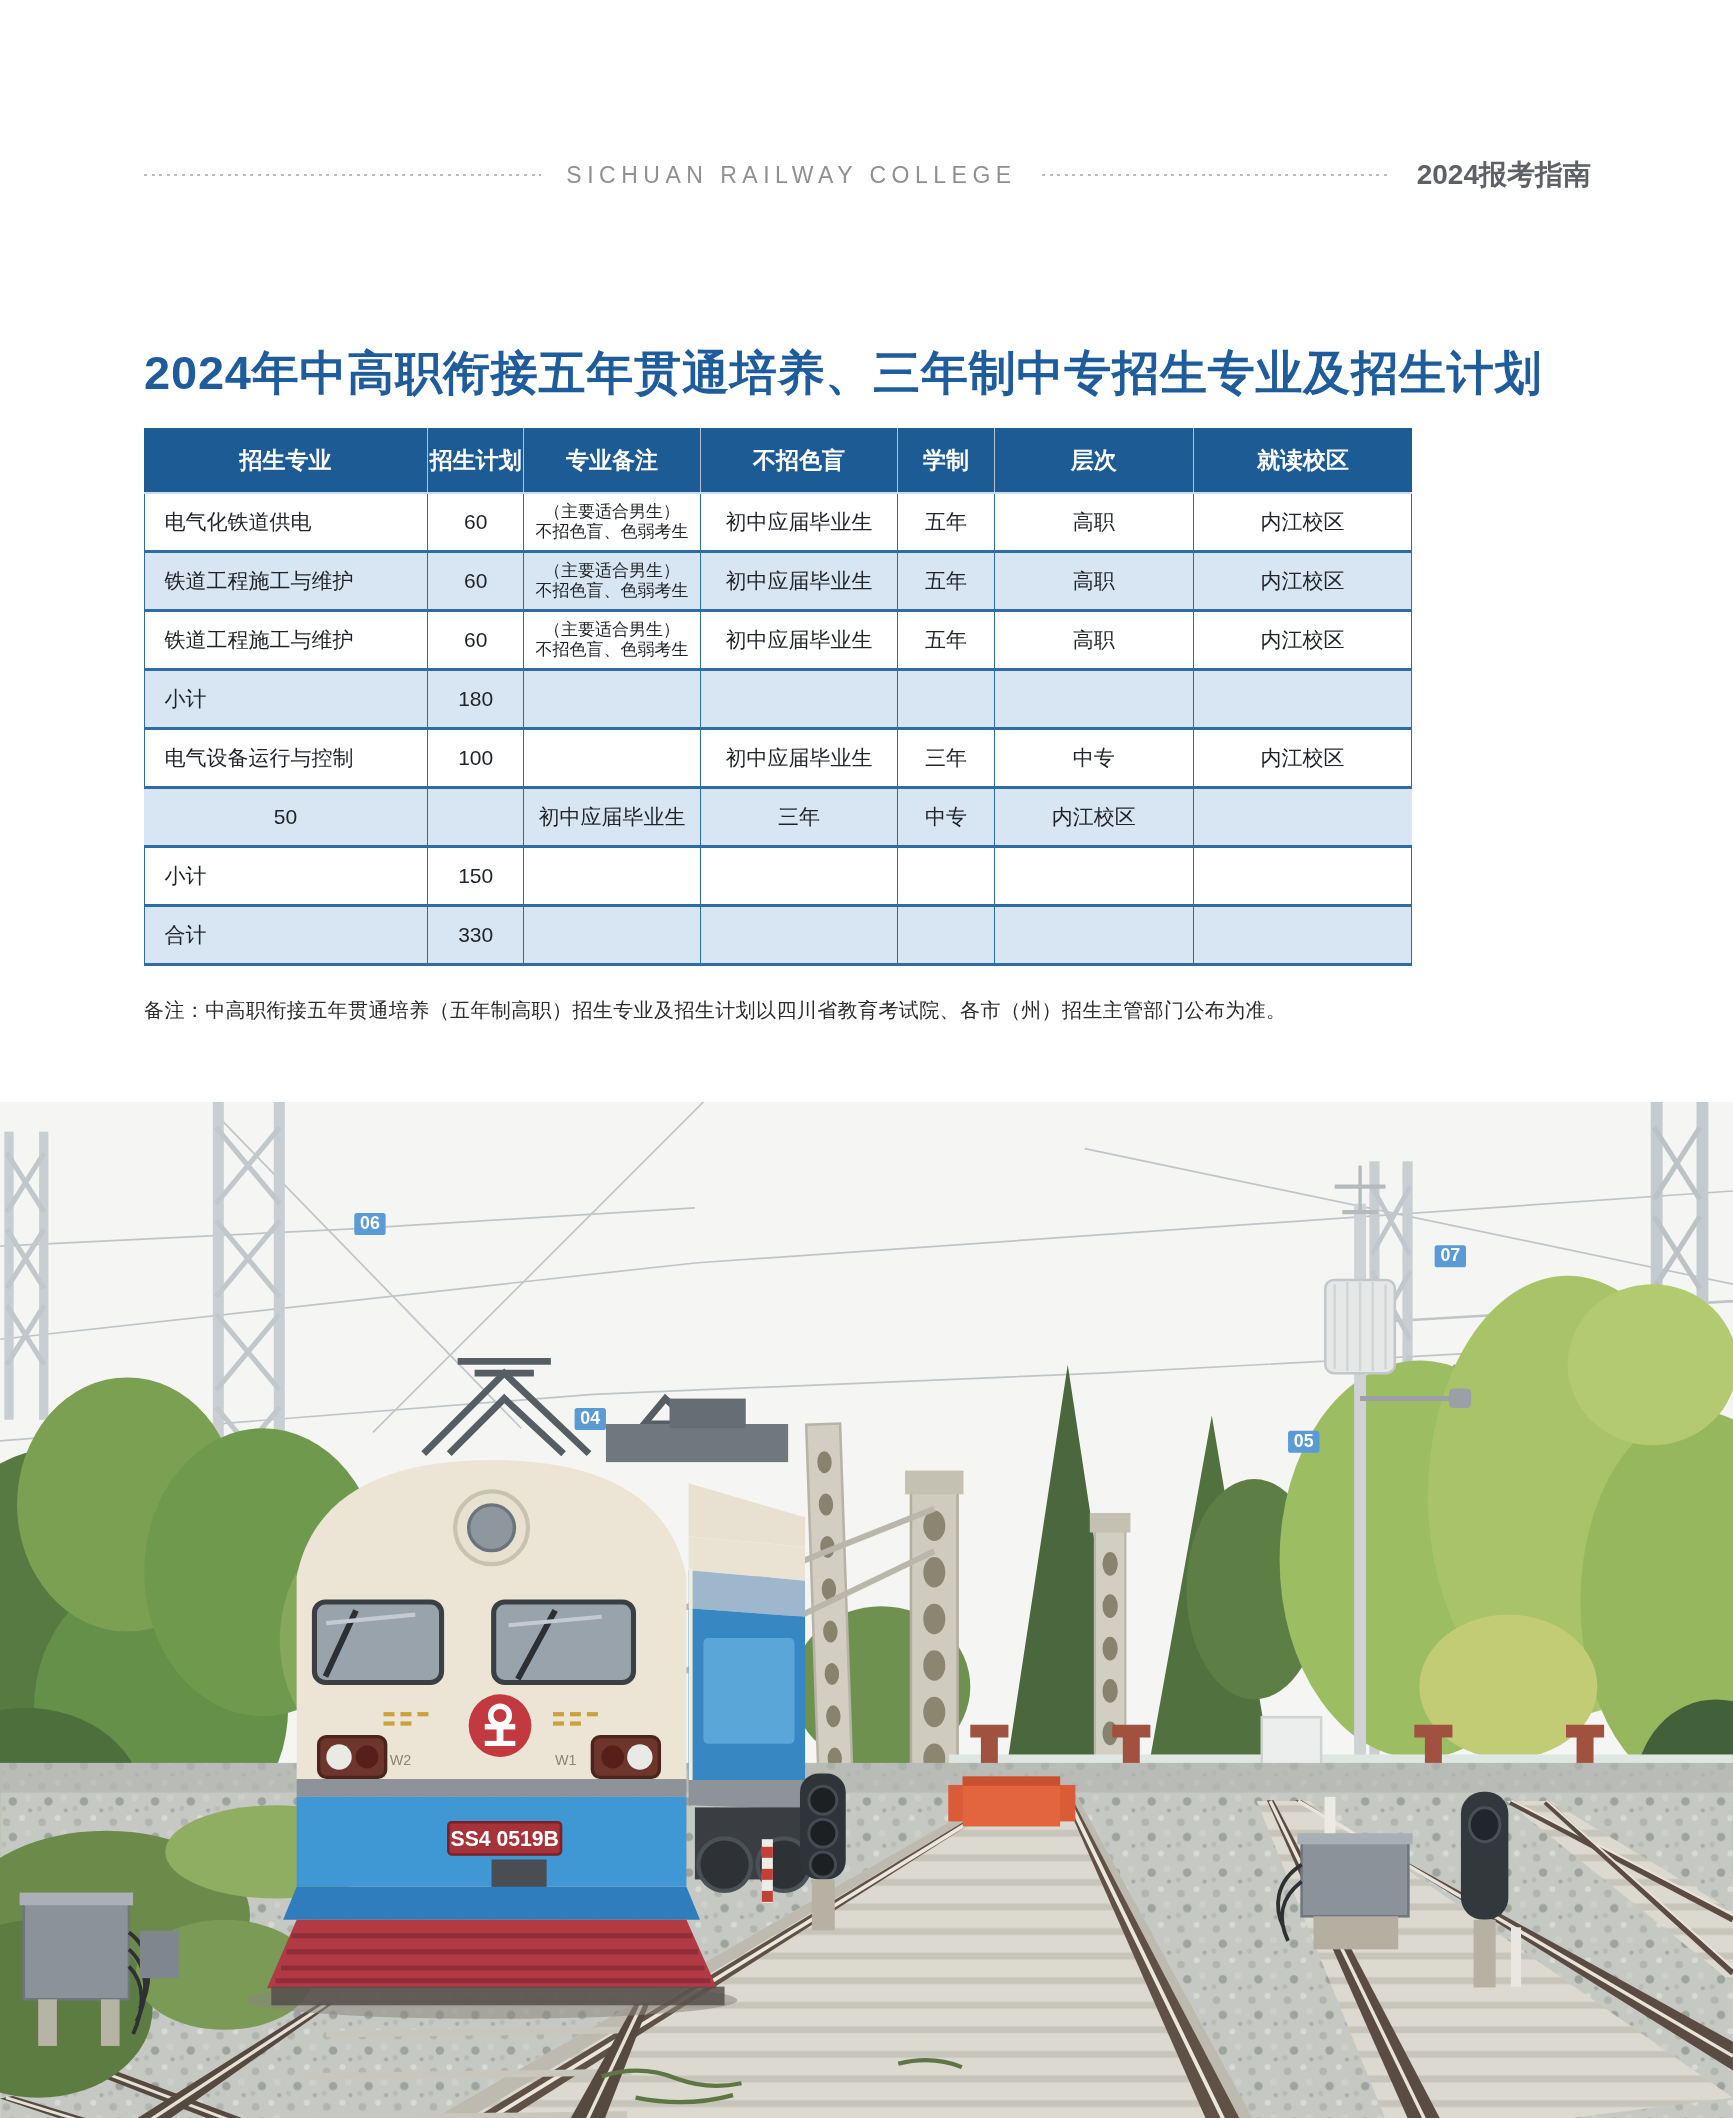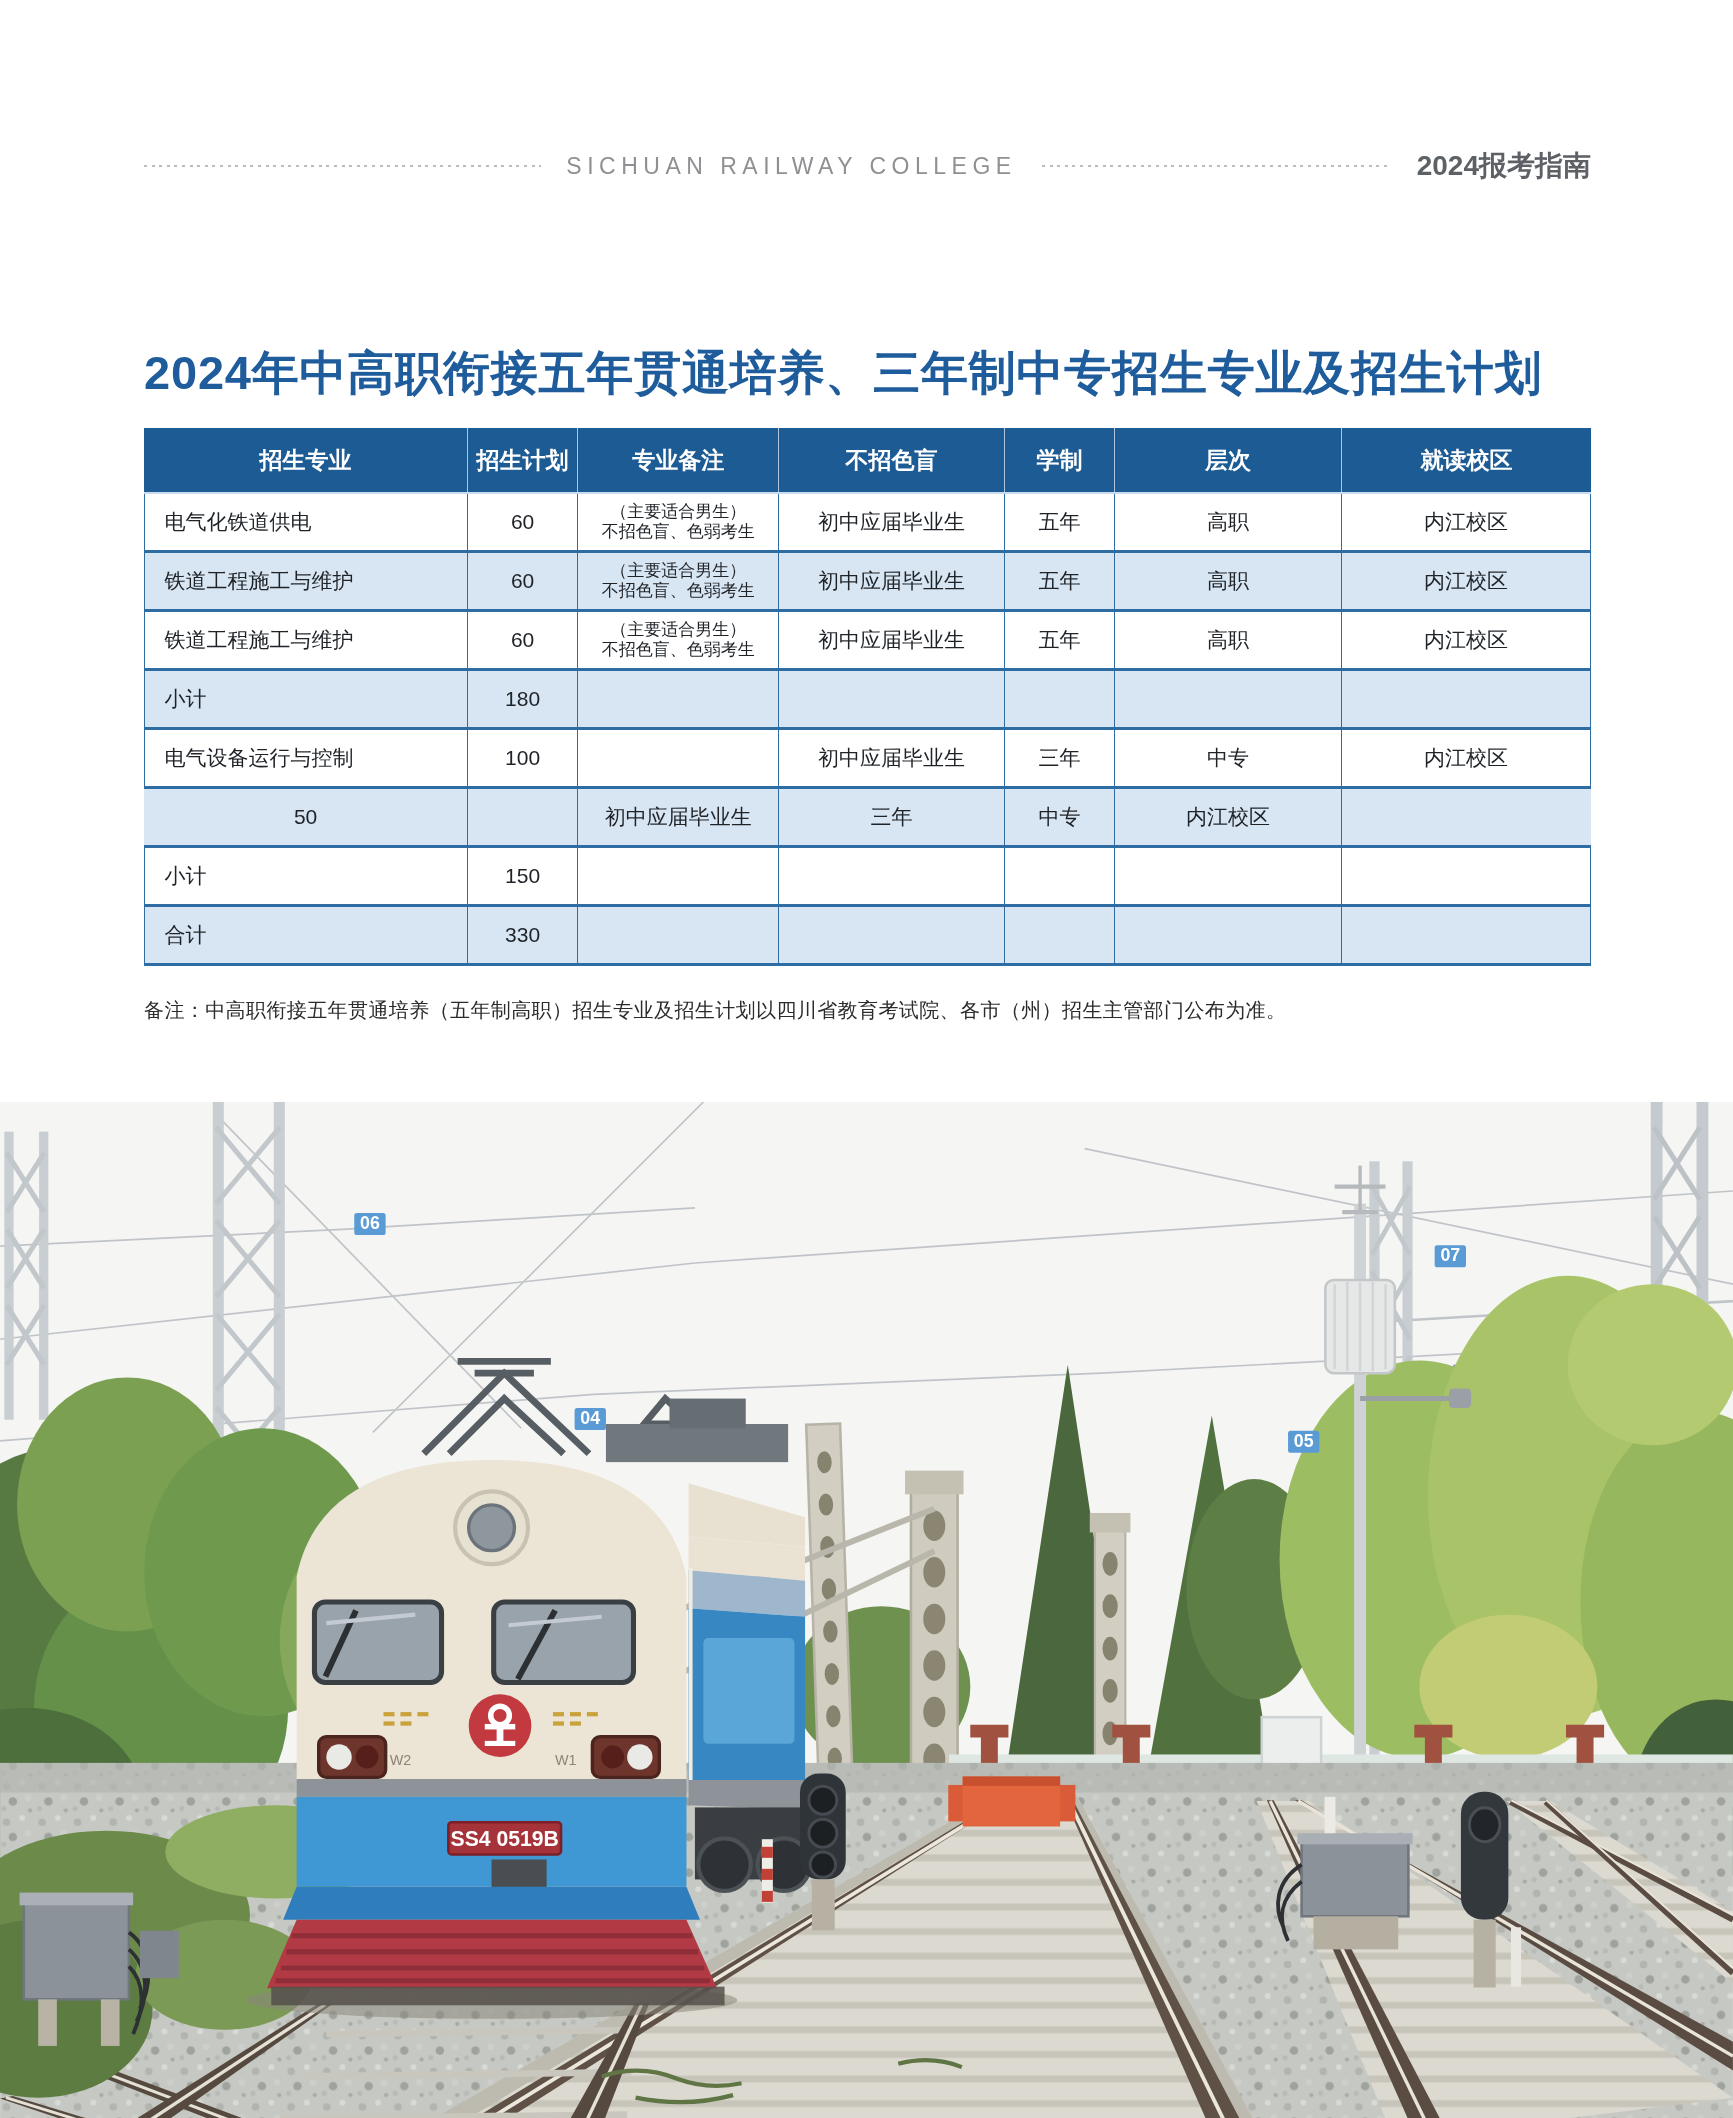--- a/index.html
+++ b/index.html
@@ -1,29 +1,29 @@
 <!DOCTYPE html>
 <html style="font-size:6.8px"><head>
 <meta charset="utf-8">
 <style>
   html,body{margin:0;padding:0;background:#ffffff;}
   .page{position:relative;width:1733px;height:2464px;background:#ffffff;overflow:hidden;
         font-family:"Liberation Sans","DejaVu Sans",sans-serif;color:#222;}
   
-  .topbar{position:absolute;left:144px;top:147px;width:1447px;height:38px;
+  .topbar{position:absolute;left:144px;top:156px;width:1447px;height:38px;
           display:flex;align-items:center;gap:25.4px;}
   .rule{height:2.5px;flex:1;background-image:repeating-linear-gradient(90deg,#b9bcbf 0 3px,transparent 3px 7.6px);}
   .rule.right{flex:0.88;}
   .brand{font-size:23px;color:#8f9093;letter-spacing:5.5px;white-space:nowrap;}
   .edition{font-size:28px;font-weight:600;color:#5d6166;white-space:nowrap;}
   
   .title{position:absolute;left:144px;top:344px;width:1483px;margin:0;
          font-size:47px;line-height:1.25;font-weight:bold;color:#1f5c9c;letter-spacing:0.8px;}
   
-  .admtable{position:absolute;left:144px;top:428px;width:1447px;}
+  .admtable{position:absolute;left:144px;top:428px;width:1268px;}
   .thead,.tr{display:grid;grid-template-columns:22.4% 7.6% 13.9% 15.6% 7.6% 15.7% 17.2%;}
   .thead{background:#1d5b94;}
   .th{min-height:64px;display:flex;align-items:center;justify-content:center;
       font-size:23px;font-weight:bold;color:#ffffff;border-right:1.3px solid rgba(255,255,255,.65);}
   .th:last-child{border-right:none;}
   .tr{background:#ffffff;border-top:3.8px solid #2e6da4;}
   .tr:first-child{border-top:2.5px solid #c9dcee;}
   .tr:last-child{border-bottom:3.8px solid #2e6da4;}
   .tr.alt{background:#d8e6f4;}
   .td{min-height:56px;display:flex;align-items:center;justify-content:center;

